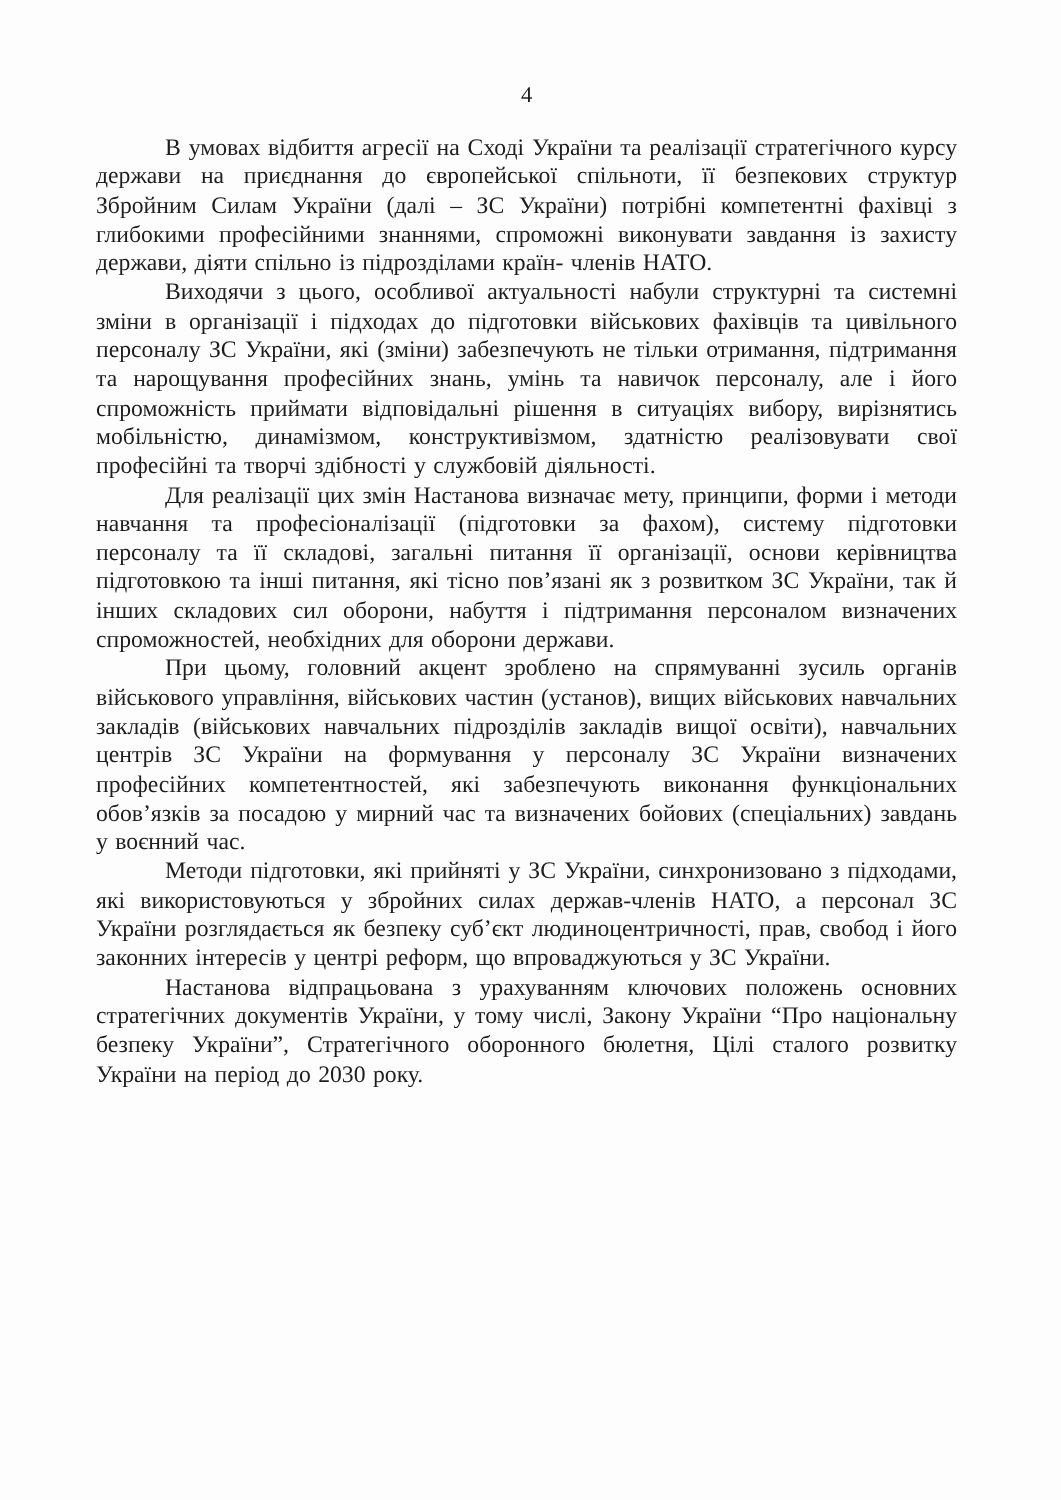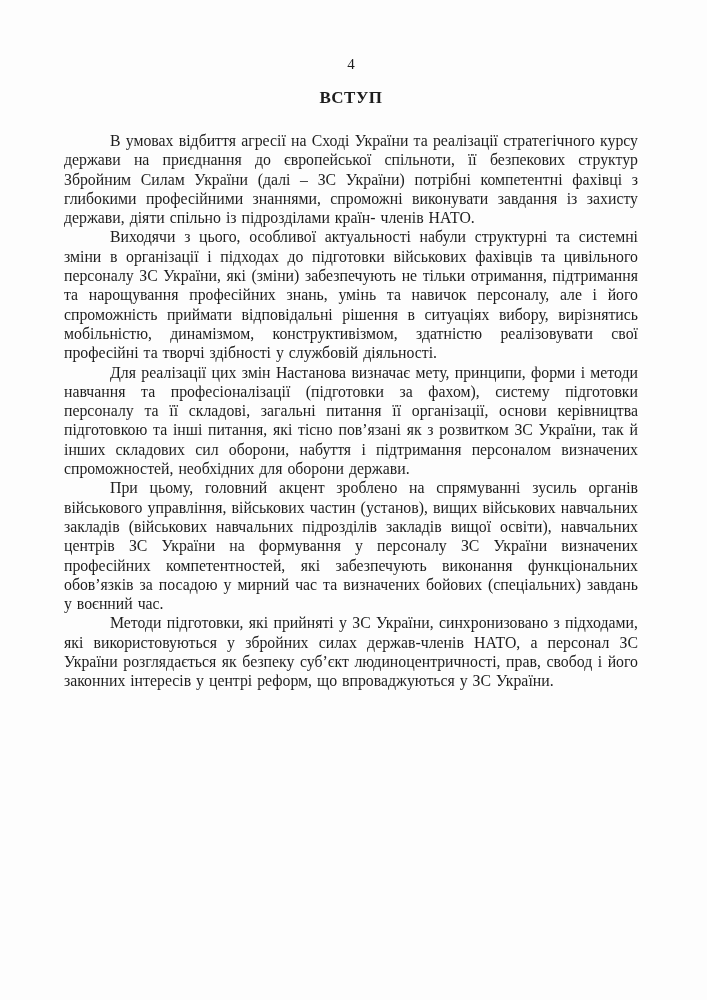--- a/index.html
+++ b/index.html
@@ -40,22 +40,22 @@
     text-indent: 46px;
     word-spacing: 1px;
   }
 </style>
 </head>
 <body>
 
 <div class="page">
   <div class="page-number">4</div>
 
-  <h1 class="doc-title">ВСТУП</h1>
 
   <div class="body-text">
     <p>В умовах відбиття агресії на Сході України та реалізації стратегічного курсу держави на приєднання до європейської спільноти, її безпекових структур Збройним Силам України (далі – ЗС України) потрібні компетентні фахівці з глибокими професійними знаннями, спроможні виконувати завдання із захисту держави, діяти спільно із підрозділами країн- членів НАТО.</p>
     <p>Виходячи з цього, особливої актуальності набули структурні та системні зміни в організації і підходах до підготовки військових фахівців та цивільного персоналу ЗС України, які (зміни) забезпечують не тільки отримання, підтримання та нарощування професійних знань, умінь та навичок персоналу, але і його спроможність приймати відповідальні рішення в ситуаціях вибору, вирізнятись мобільністю, динамізмом, конструктивізмом, здатністю реалізовувати свої професійні та творчі здібності у службовій діяльності.</p>
     <p>Для реалізації цих змін Настанова визначає мету, принципи, форми і методи навчання та професіоналізації (підготовки за фахом), систему підготовки персоналу та її складові, загальні питання її організації, основи керівництва підготовкою та інші питання, які тісно пов’язані як з розвитком ЗС України, так й інших складових сил оборони, набуття і підтримання персоналом визначених спроможностей, необхідних для оборони держави.</p>
     <p>При цьому, головний акцент зроблено на спрямуванні зусиль органів військового управління, військових частин (установ), вищих військових навчальних закладів (військових навчальних підрозділів закладів вищої освіти), навчальних центрів ЗС України на формування у персоналу ЗС України визначених професійних компетентностей, які забезпечують виконання функціональних обов’язків за посадою у мирний час та визначених бойових (спеціальних) завдань у воєнний час.</p>
     <p>Методи підготовки, які прийняті у ЗС України, синхронизовано з підходами, які використовуються у збройних силах держав-членів НАТО, а персонал ЗС України розглядається як безпеку суб’єкт людиноцентричності, прав, свобод і його законних інтересів у центрі реформ, що впроваджуються у ЗС України.</p>
+    <p>Настанова відпрацьована з урахуванням ключових положень основних стратегічних документів України, у тому числі, Закону України “Про національну безпеку України”, Стратегічного оборонного бюлетня, Цілі сталого розвитку України на період до 2030 року.</p>
   </div>
 </div>
 
 </body></html>

